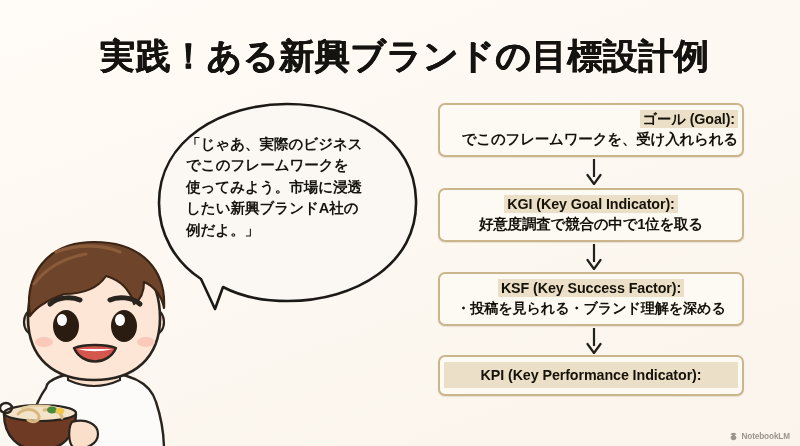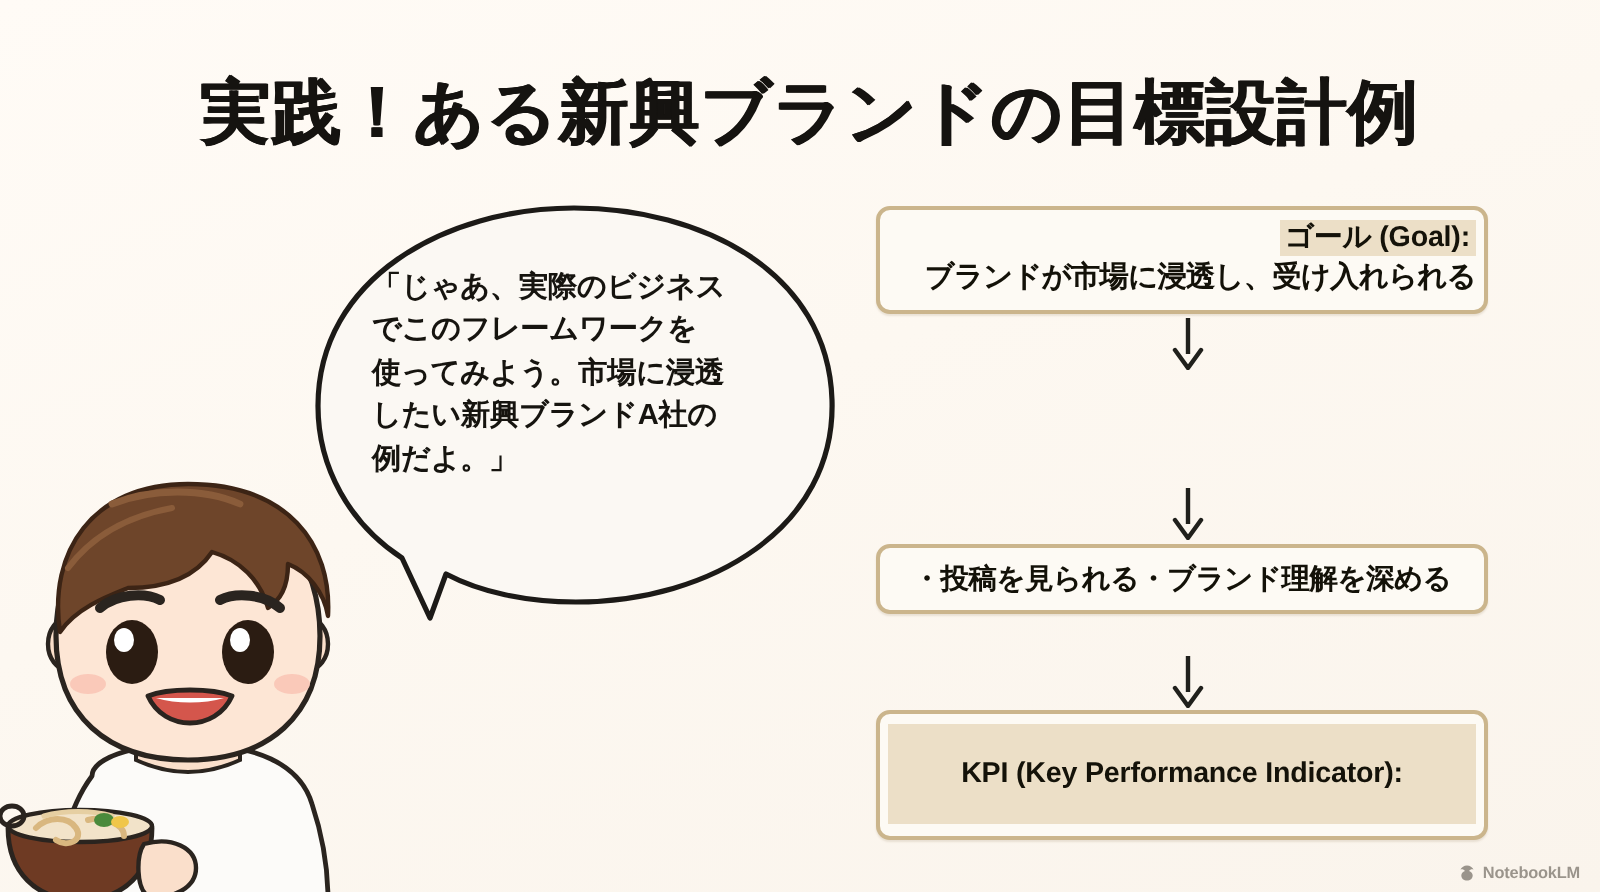--- a/index.html
+++ b/index.html
@@ -97,21 +97,21 @@
     font-size: 14.3px;
     font-weight: 700;
     color: #141209;
     background: #ecdfc7;
     padding: 0 3px;
     line-height: 1.28;
     letter-spacing: -0.1px;
   }
   .box-head.full {
     display: block;
-    padding: 16px 2px;
+    padding: 4px 2px;
   }
   .box-body {
     font-size: 14.6px;
     font-weight: 700;
     color: #131108;
     line-height: 1.3;
     margin-top: 2px;
     letter-spacing: -0.3px;
     white-space: pre-line;
   }
@@ -230,39 +230,44 @@
 
       <path d="M78 184 C 92 180, 104 186, 104 196 C 104 206, 92 212, 80 210
                C 74 206, 74 190, 78 184 Z" fill="#fadfcb" stroke="#2a241f" stroke-width="2.2" stroke-linejoin="round"></path>
     </svg>
   </div>
 
   <div id="flow">
 
     <div class="flow-box" id="box-goal">
       <span class="box-head">ゴール (Goal):</span>
-      <div class="box-body">ブランドが市場に浸透し、受け入れられる</div>
+      <div class="box-body">でこのフレームワークを、受け入れられる</div>
     </div>
 
     <div class="arrow" id="arrow-1">
       <svg viewBox="0 0 16 26">
         <path d="M8 0 L8 18" stroke="#20201c" stroke-width="2.2" fill="none"></path>
         <path d="M1.5 16 L8 25 L14.5 16" stroke="#20201c" stroke-width="2.2" fill="none" stroke-linecap="round" stroke-linejoin="round"></path>
       </svg>
     </div>
 
+    <div class="flow-box" id="box-kgi">
+      <span class="box-head">KGI (Key Goal Indicator):</span>
+      <div class="box-body">好意度調査で競合の中で1位を取る</div>
+    </div>
 
     <div class="arrow" id="arrow-2">
       <svg viewBox="0 0 16 26">
         <path d="M8 0 L8 18" stroke="#20201c" stroke-width="2.2" fill="none"></path>
         <path d="M1.5 16 L8 25 L14.5 16" stroke="#20201c" stroke-width="2.2" fill="none" stroke-linecap="round" stroke-linejoin="round"></path>
       </svg>
     </div>
 
     <div class="flow-box" id="box-ksf">
+      <span class="box-head">KSF (Key Success Factor):</span>
       <div class="box-body small">・投稿を見られる・ブランド理解を深める</div>
     </div>
 
     <div class="arrow" id="arrow-3">
       <svg viewBox="0 0 16 26">
         <path d="M8 0 L8 18" stroke="#20201c" stroke-width="2.2" fill="none"></path>
         <path d="M1.5 16 L8 25 L14.5 16" stroke="#20201c" stroke-width="2.2" fill="none" stroke-linecap="round" stroke-linejoin="round"></path>
       </svg>
     </div>
 

